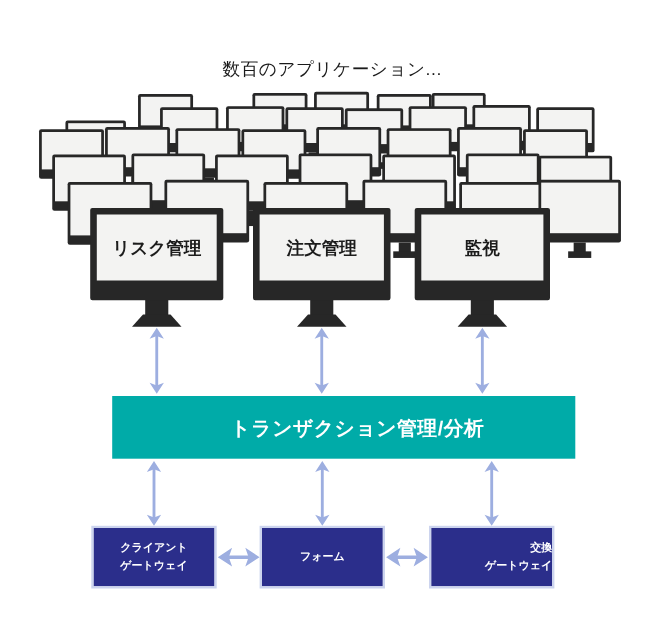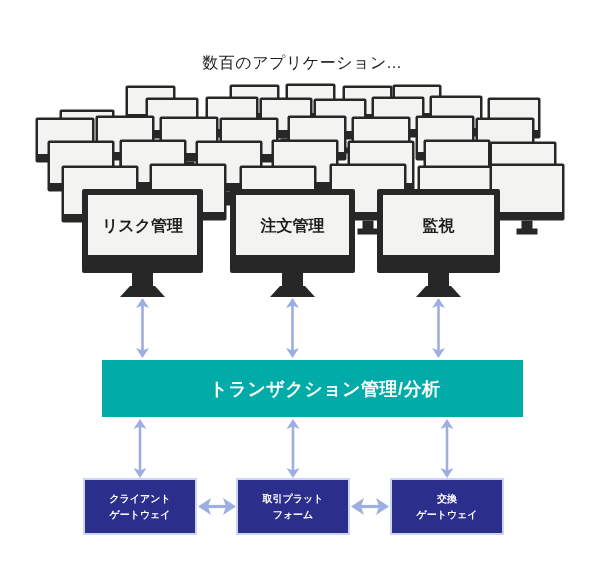--- a/index.html
+++ b/index.html
@@ -26,21 +26,21 @@
     color:#ffffff;font-size:18px;font-weight:bold;letter-spacing:.5px;padding-left:25px;
   }
   .gw-box{
     position:absolute;top:480px;height:53px;background:var(--navy);
     outline:2px solid #ccd4ee;
     display:flex;flex-direction:column;align-items:center;justify-content:center;
     color:#ffffff;font-size:10px;font-weight:bold;line-height:1.55;text-align:center;
   }
   .gw-1{left:85px;width:110px;}
   .gw-2{left:238px;width:110px;}
-  .gw-3{left:392px;width:110px;}
+  .gw-3{left:392px;width:110px;align-items:flex-end;}
 </style>
 </head>
 <body>
 
 <div class="stage">
 
   <svg width="604" height="572" viewBox="0 0 604 572">
 
     <g id="pile">
         <rect x="145" y="122.5" width="11" height="9" class="m-frame"></rect>
@@ -253,21 +253,20 @@
 
   <div class="mw-box">
     <span>トランザクション管理/分析</span>
   </div>
 
   <div class="gw-box gw-1">
     <span>クライアント</span>
     <span>ゲートウェイ</span>
   </div>
   <div class="gw-box gw-2">
-    <span>取引プラット</span>
     <span>フォーム</span>
   </div>
   <div class="gw-box gw-3">
     <span>交換</span>
     <span>ゲートウェイ</span>
   </div>
 
 </div>
 
 </body></html>

